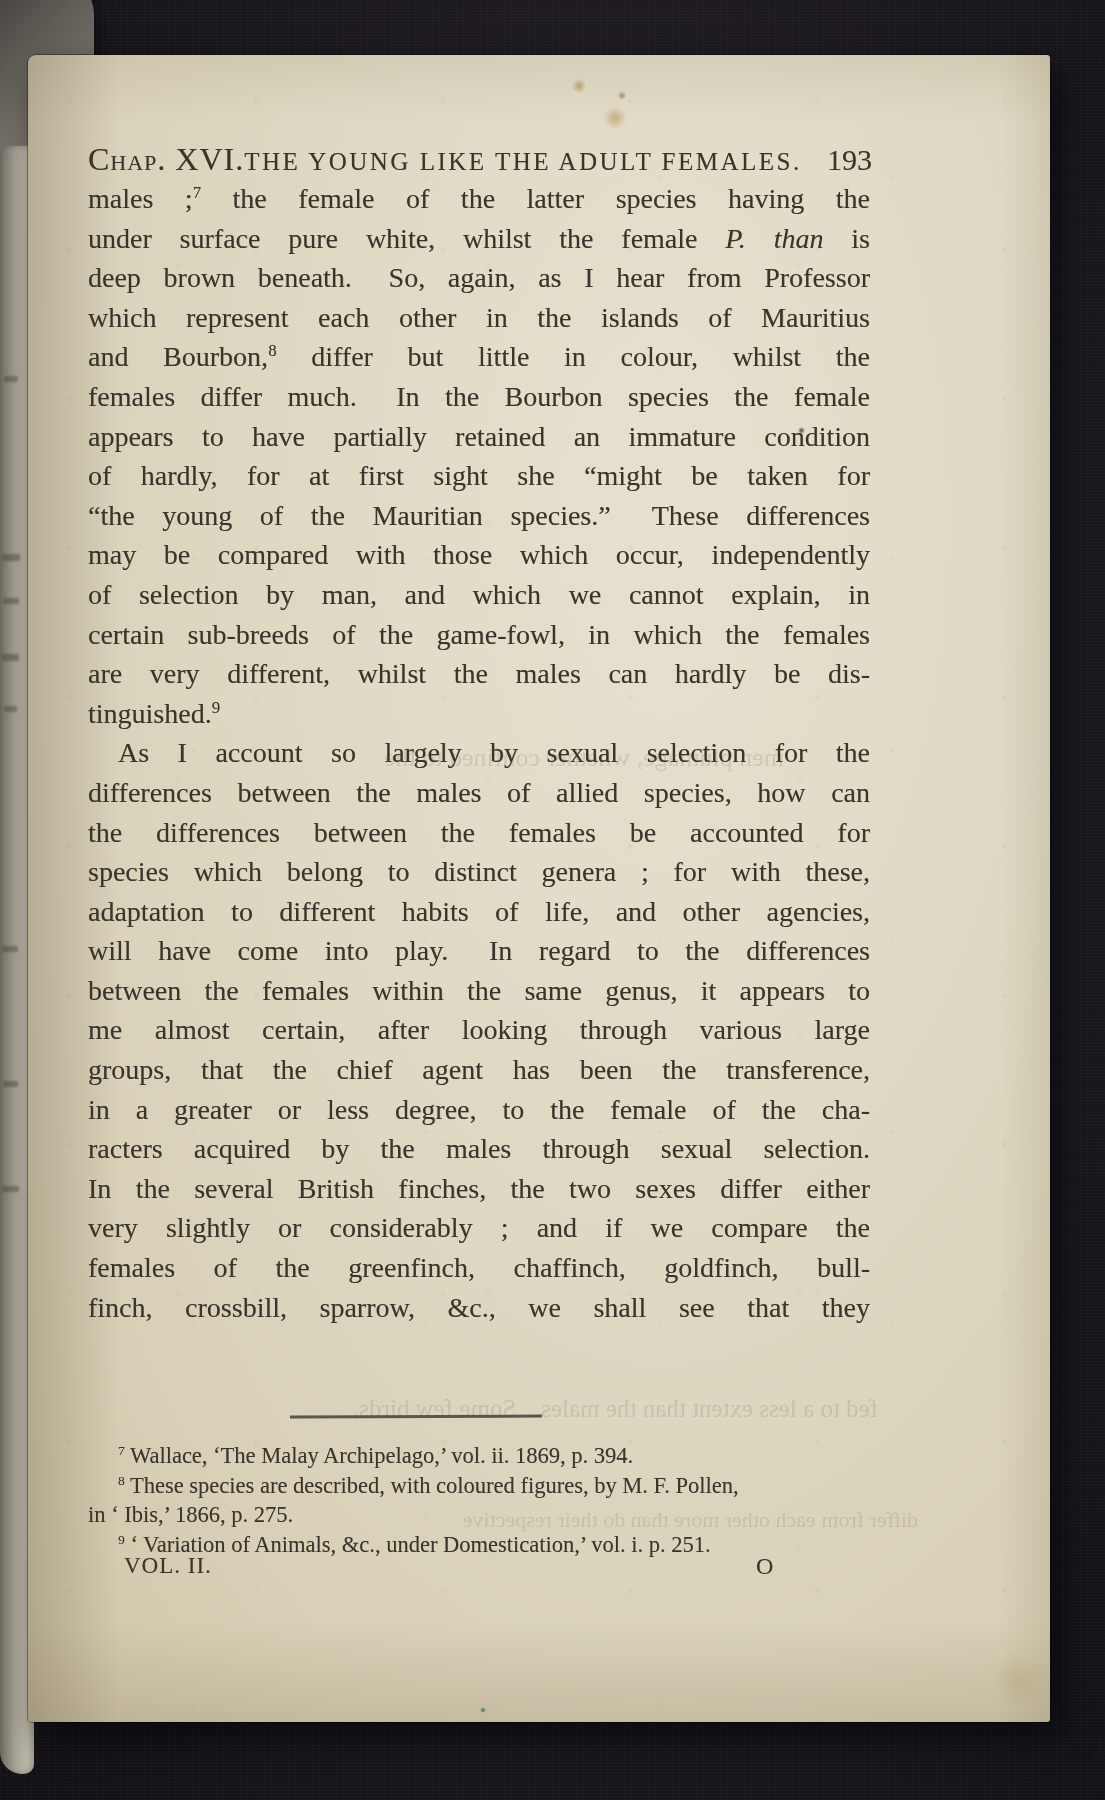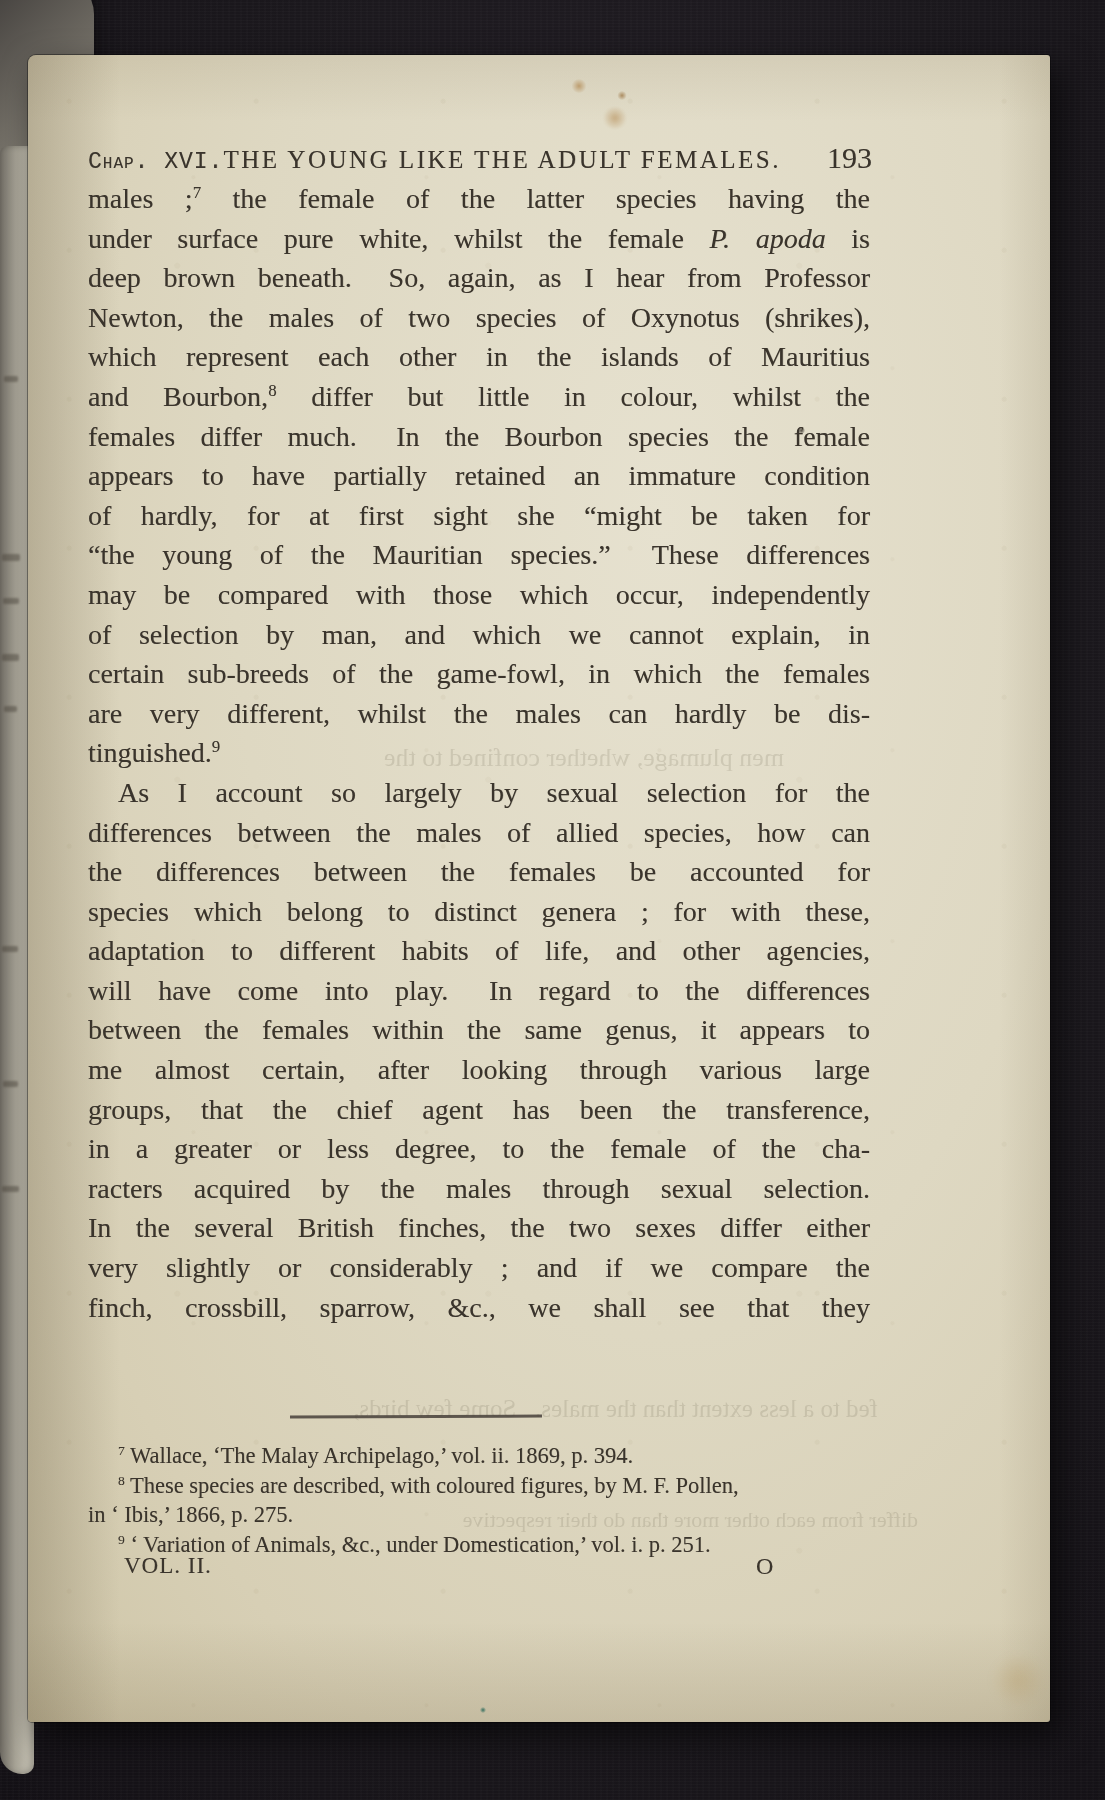--- a/index.html
+++ b/index.html
@@ -53,21 +53,21 @@
       radial-gradient(circle at 71% 64%, rgba(126,104,62,0.045) 0 1.5px, rgba(0,0,0,0) 2.5px),
       radial-gradient(circle at 48% 82%, rgba(126,104,62,0.04) 0 2.5px, rgba(0,0,0,0) 3.5px);
     background-size:187px 149px, 233px 191px, 311px 257px;
   }
 
   .header {
     position:absolute; left:60px; top:86px; width:784px;
     display:flex; align-items:baseline;
     text-shadow:0.3px 0.3px 0.4px rgba(58,52,44,0.35);
   }
-  .chapter { font-variant:small-caps; font-size:23px; letter-spacing:1px; white-space:nowrap;font-family:Liberation Mono, monospace; }
+  .chapter { font-variant:small-caps; font-size:32px; letter-spacing:1px; white-space:nowrap; }
   .running-title { flex:1; text-align:left; font-size:25px; letter-spacing:2.5px; white-space:nowrap; }
   .pagenum { font-size:30px; margin-left:14px;text-align:center; }
 
   .bodytext {
     position:absolute; left:60px; top:124px; width:782px;
     font-size:28px; line-height:39.6px;
     text-shadow:0.3px 0.3px 0.4px rgba(58,52,44,0.35);
   }
   .line { text-align:justify; text-align-last:justify; }
   .para1 .line:last-child { text-align-last:left; }
@@ -145,23 +145,22 @@
 
     <div class="header">
       <span class="chapter">Chap. XVI.</span>
       <span class="running-title">THE YOUNG LIKE THE ADULT FEMALES.</span>
       <span class="pagenum">193</span>
     </div>
 
     <div class="bodytext">
       <div class="para1">
           <div class="line">males ;<sup>7</sup> the female of the latter species having the</div>
-          <div class="line">under surface pure white, whilst the female <i>P. apoda</i> is</div>
+          <div class="line">under surface pure white, whilst the female <i>P. than</i> is</div>
           <div class="line">deep brown beneath.  So, again, as I hear from Professor</div>
-          <div class="line">Newton, the males of two species of Oxynotus (shrikes),</div>
           <div class="line">which represent each other in the islands of Mauritius</div>
           <div class="line">and Bourbon,<sup>8</sup> differ but little in colour, whilst the</div>
           <div class="line">females differ much.  In the Bourbon species the female</div>
           <div class="line">appears to have partially retained an immature condition</div>
           <div class="line">of hardly, for at first sight she “might be taken for</div>
           <div class="line">“the young of the Mauritian species.”  These differences</div>
           <div class="line">may be compared with those which occur, independently</div>
           <div class="line">of selection by man, and which we cannot explain, in</div>
           <div class="line">certain sub-breeds of the game-fowl, in which the females</div>
           <div class="line">are very different, whilst the males can hardly be dis-</div>
@@ -174,20 +173,21 @@
           <div class="line">species which belong to distinct genera ; for with these,</div>
           <div class="line">adaptation to different habits of life, and other agencies,</div>
           <div class="line">will have come into play.  In regard to the differences</div>
           <div class="line">between the females within the same genus, it appears to</div>
           <div class="line">me almost certain, after looking through various large</div>
           <div class="line">groups, that the chief agent has been the transference,</div>
           <div class="line">in a greater or less degree, to the female of the cha-</div>
           <div class="line">racters acquired by the males through sexual selection.</div>
           <div class="line">In the several British finches, the two sexes differ either</div>
           <div class="line">very slightly or considerably ; and if we compare the</div>
+          <div class="line">females of the greenfinch, chaffinch, goldfinch, bull-</div>
           <div class="line">finch, crossbill, sparrow, &amp;c., we shall see that they</div>
         </div>
     </div>
 
     <div class="fn-rule"></div>
 
     <div class="footnotes">
       <div class="fn-line"><sup>7</sup> Wallace, ‘The Malay Archipelago,’ vol. ii. 1869, p. 394.</div>
       <div class="fn-line"><sup>8</sup> These species are described, with coloured figures, by M. F. Pollen,</div>
       <div class="fn-line cont">in ‘ Ibis,’ 1866, p. 275.</div>

